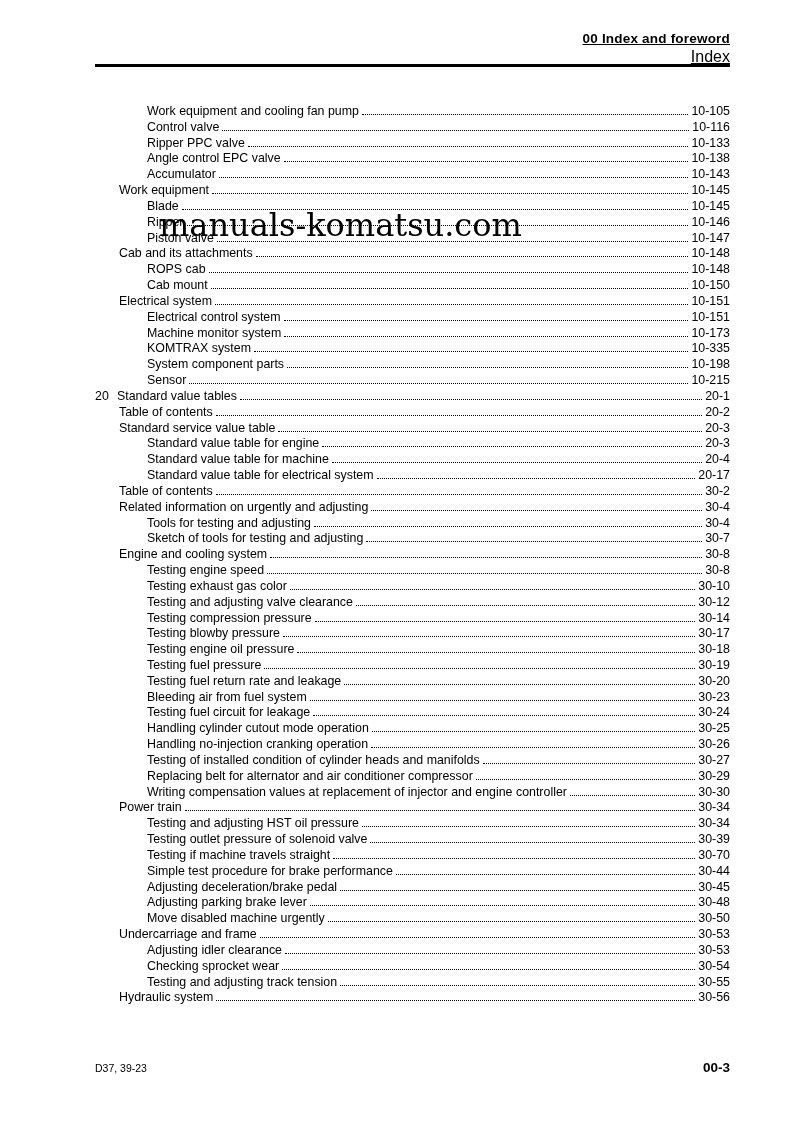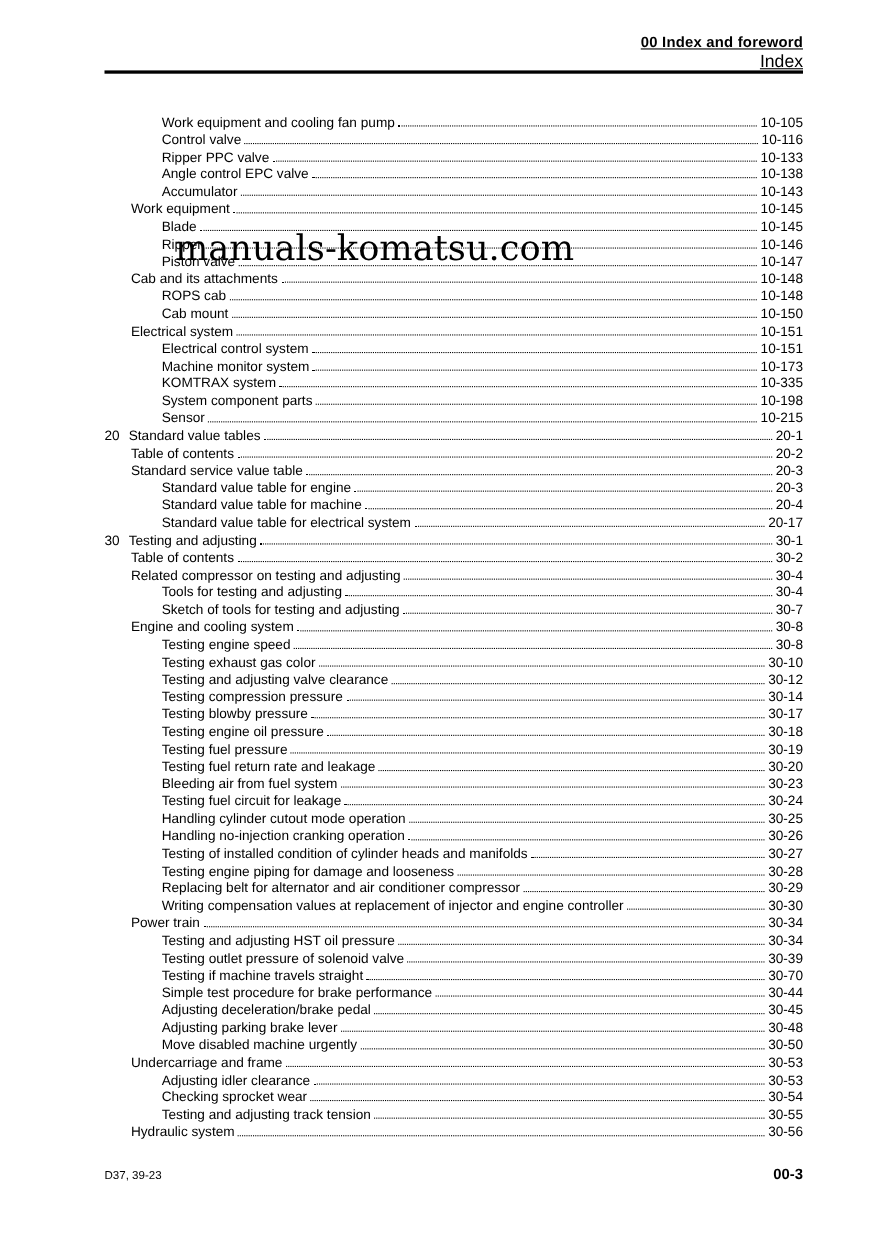--- a/index.html
+++ b/index.html
@@ -160,33 +160,27 @@
       <div class="row l2">
         <span class="title">Standard value table for machine</span>
         <span class="leader"></span>
         <span class="pg">20-4</span>
       </div>
       <div class="row l2">
         <span class="title">Standard value table for electrical system</span>
         <span class="leader"></span>
         <span class="pg">20-17</span>
       </div>
-      <div class="row l0">
-        <span class="num">30</span>
-        <span class="title">Testing and adjusting</span>
-        <span class="leader"></span>
-        <span class="pg">30-1</span>
-      </div>
       <div class="row l1">
         <span class="title">Table of contents</span>
         <span class="leader"></span>
         <span class="pg">30-2</span>
       </div>
       <div class="row l1">
-        <span class="title">Related compressor on testing and adjusting</span>
+        <span class="title">Related information on urgently and adjusting</span>
         <span class="leader"></span>
         <span class="pg">30-4</span>
       </div>
       <div class="row l2">
         <span class="title">Tools for testing and adjusting</span>
         <span class="leader"></span>
         <span class="pg">30-4</span>
       </div>
       <div class="row l2">
         <span class="title">Sketch of tools for testing and adjusting</span>
@@ -255,25 +249,20 @@
       </div>
       <div class="row l2">
         <span class="title">Handling no-injection cranking operation</span>
         <span class="leader"></span>
         <span class="pg">30-26</span>
       </div>
       <div class="row l2">
         <span class="title">Testing of installed condition of cylinder heads and manifolds</span>
         <span class="leader"></span>
         <span class="pg">30-27</span>
-      </div>
-      <div class="row l2">
-        <span class="title">Testing engine piping for damage and looseness</span>
-        <span class="leader"></span>
-        <span class="pg">30-28</span>
       </div>
       <div class="row l2">
         <span class="title">Replacing belt for alternator and air conditioner compressor</span>
         <span class="leader"></span>
         <span class="pg">30-29</span>
       </div>
       <div class="row l2">
         <span class="title">Writing compensation values at replacement of injector and engine controller</span>
         <span class="leader"></span>
         <span class="pg">30-30</span>

